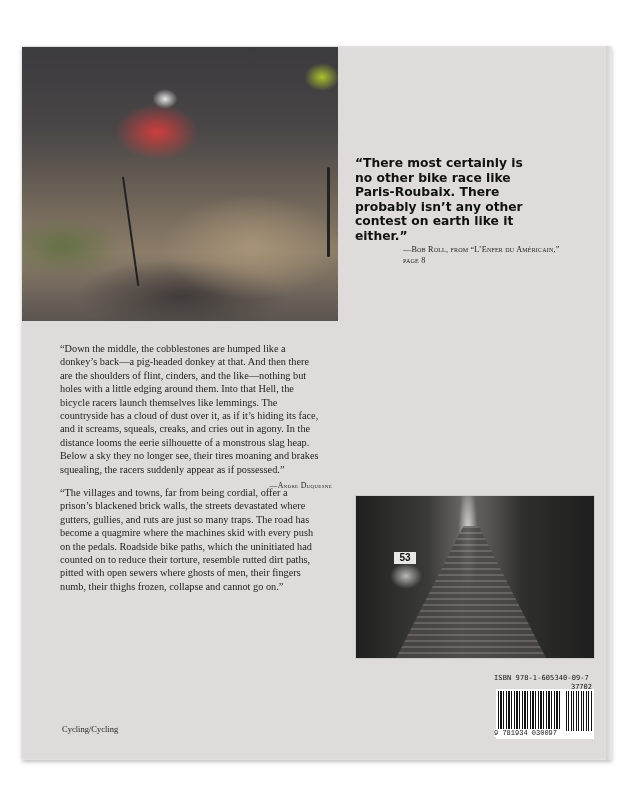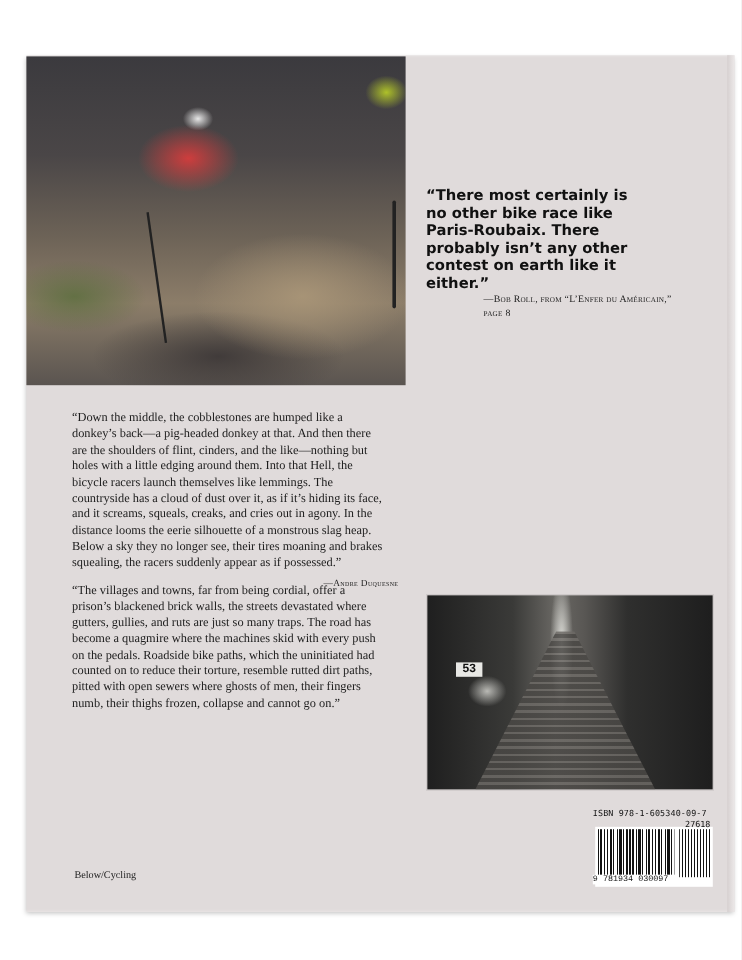--- a/index.html
+++ b/index.html
@@ -39,21 +39,21 @@
         linear-gradient(90deg, #1f1f1f 0%, #3a3a38 30%, #6a6864 45%, #595754 55%, #2f2f2e 70%, #1e1e1e 100%);
       border: 1px solid #cfcaca;
     }
     .photo-bw .road {
       position: absolute; left: 40px; top: 30px; width: 150px; height: 132px;
       background: repeating-linear-gradient(0deg, #4a4845 0 4px, #6d6a66 4px 6px);
       clip-path: polygon(45% 0, 55% 0, 100% 100%, 0 100%);
       opacity: 0.85;
     }
     .photo-bw .number {
-      position: absolute; left: 24px; top: 56px; width: 22px; height: 12px;
+      position: absolute; left: 38px; top: 56px; width: 22px; height: 12px;
       background: #e8e8e5; color: #111; font: bold 10px "Liberation Sans", sans-serif;
       text-align: center; line-height: 12px;
     }
     .pull-quote {
       position: absolute; left: 333px; top: 110px; width: 170px;
       font-family: "DejaVu Sans", sans-serif; font-weight: bold; font-size: 12.3px;
       line-height: 14.5px; color: #111;
     }
     .pull-attrib {
       position: absolute; left: 333px; top: 198px; width: 157px; text-align: left;
@@ -116,24 +116,24 @@
   <div class="quote-block quote1">“Down the middle, the cobblestones are humped like a donkey’s back—a pig-headed donkey at that. And then there are the shoulders of flint, cinders, and the like—nothing but holes with a little edging around them. Into that Hell, the bicycle racers launch themselves like lemmings. The countryside has a cloud of dust over it, as if it’s hiding its face, and it screams, squeals, creaks, and cries out in agony. In the distance looms the eerie silhouette of a monstrous slag heap. Below a sky they no longer see, their tires moaning and brakes squealing, the racers suddenly appear as if possessed.”</div>
   <div class="attrib attrib1">—Andre Duquesne</div>
 
   <div class="quote-block quote2">“The villages and towns, far from being cordial, offer a prison’s blackened brick walls, the streets devastated where gutters, gullies, and ruts are just so many traps. The road has become a quagmire where the machines skid with every push on the pedals. Roadside bike paths, which the uninitiated had counted on to reduce their torture, resemble rutted dirt paths, pitted with open sewers where ghosts of men, their fingers numb, their thighs frozen, collapse and cannot go on.”</div>
 
   <div class="photo-bw">
     <div class="road"></div>
     <div class="number">53</div>
   </div>
 
-  <div class="category">Below/Cycling</div>
+  <div class="category">Cycling/Cycling</div>
 
   <div class="barcode-box">
     <div class="barcode-bg"></div>
     <div class="isbn">ISBN 978-1-605340-09-7</div>
-    <div class="price">27618</div>
+    <div class="price">37702</div>
     <div class="bars-main"></div>
     <div class="bars-addon"></div>
     <div class="barcode-digits">9 781934 030097</div>
   </div>
 
 </div>
 
 </body></html>

